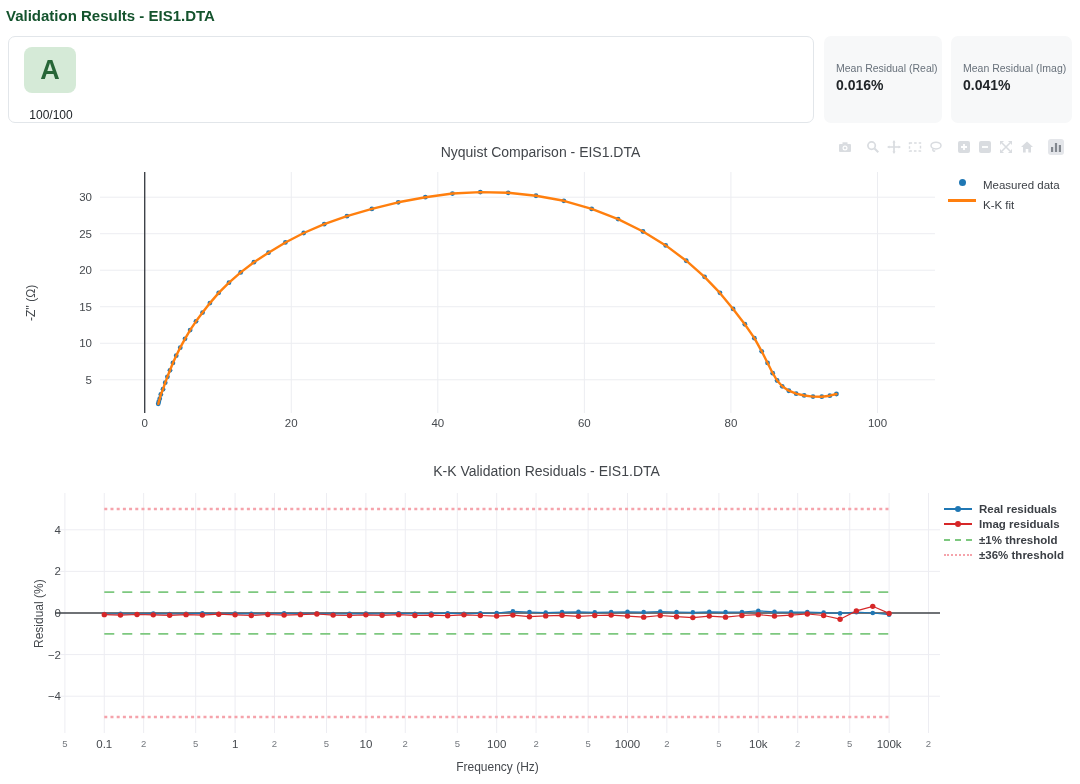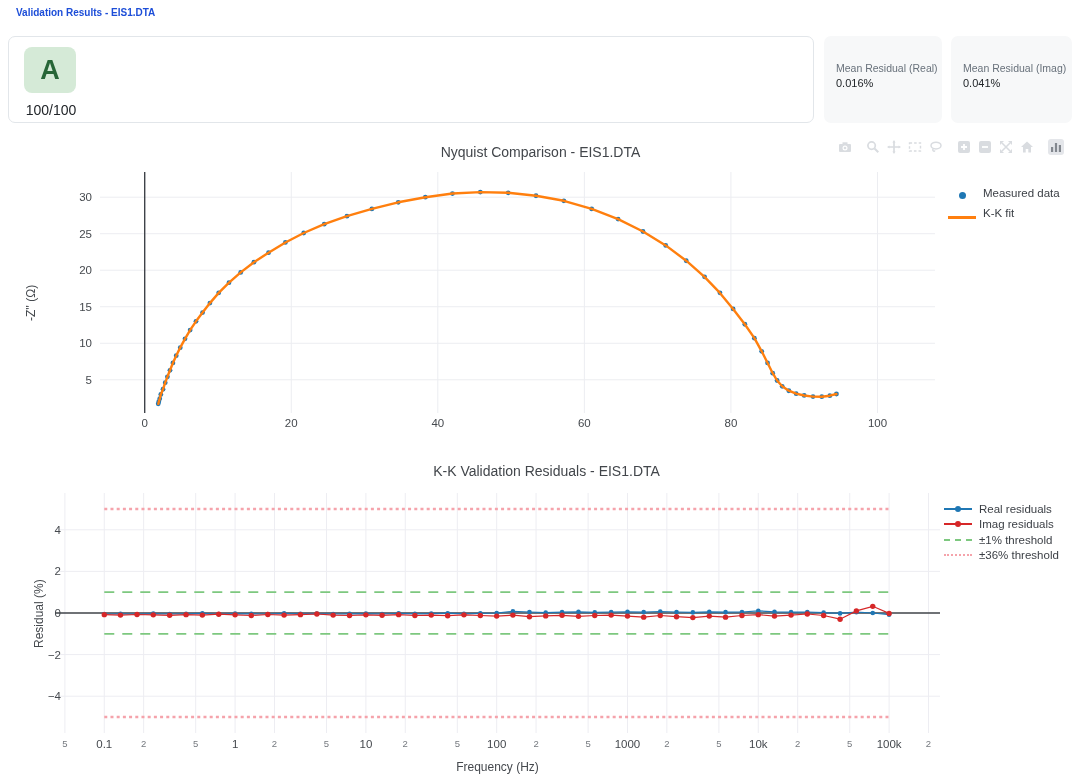--- a/index.html
+++ b/index.html
@@ -1,41 +1,41 @@
 <!DOCTYPE html>
 <html><head>
 <meta charset="utf-8">
 <style>
   html,body{margin:0;padding:0;background:#fff;font-family:"Liberation Sans",sans-serif;}
   #app{position:relative;width:1080px;height:784px;background:#fff;overflow:hidden;}
-  .page-title{position:absolute;left:16px;top:7px;font-size:10px;font-weight:bold;color:#1d4ed8;}
+  .page-title{position:absolute;left:6px;top:7px;font-size:15px;font-weight:bold;color:#14532d;}
   .quality-card{position:absolute;left:8px;top:36px;width:804px;height:85px;background:#fff;border:1px solid #e2e6ea;border-radius:7px;}
   .badge-col{position:absolute;left:15px;top:10px;width:54px;text-align:center;}
   .grade-badge{width:52px;height:46px;border-radius:8px;display:flex;align-items:center;justify-content:center;font-size:27px;font-weight:bold;}
-  .score{margin-top:9px;font-size:14px;color:#212529;}
+  .score{margin-top:15px;font-size:12px;color:#212529;}
   .desc{position:absolute;left:82px;top:32px;font-size:13px;color:#2f3337;}
   .metric-card{position:absolute;top:36px;height:87px;background:#f7f8f9;border-radius:7px;}
   .metric-card .inner{position:absolute;left:12px;top:26px;}
   .metric-label{font-size:10.5px;color:#68717b;white-space:nowrap;}
-  .metric-value{margin-top:3px;font-size:11px;font-weight:normal;color:#212529;}
+  .metric-value{margin-top:3px;font-size:14px;font-weight:bold;color:#212529;}
   #mc1{left:824px;width:118px;} #mc2{left:951px;width:121px;}
   .chart{position:absolute;left:0;width:1080px;}
   .chart-title{position:absolute;left:1px;right:0;text-align:center;font-size:14px;color:#42464b;}
   .chart svg.plot{position:absolute;left:0;top:0;}
   svg text{font-family:"Liberation Sans",sans-serif;}
   .modebar{position:absolute;right:16px;top:4px;display:flex;align-items:center;}
   .mbtn{display:inline-flex;width:14px;height:14px;margin-left:7px;cursor:pointer;}
   .mbtn.group{margin-left:14px;}
   .legend1{position:absolute;left:946px;top:44px;}
-  .lrow{display:flex;align-items:flex-end;height:20px;cursor:pointer;}
+  .lrow{display:flex;align-items:flex-start;height:20px;cursor:pointer;}
   .sw{width:32px;display:flex;justify-content:center;align-items:center;position:relative;}
   .ldot{width:7px;height:7px;border-radius:50%;}
   .lline{width:28px;height:3px;}
   .ltxt{margin-left:5px;font-size:11.5px;color:#3b3f45;}
-  .legend2{position:absolute;left:944px;top:46px;}
+  .legend2{position:absolute;left:944px;top:46px;font-weight:bold;}
   .l2row{display:flex;align-items:center;height:15.5px;cursor:pointer;}
   .lwrap{width:30px;position:relative;height:8px;display:flex;align-items:center;}
   .l2line{width:28px;height:2px;}
   .l2dot{position:absolute;left:11px;top:1px;width:6px;height:6px;border-radius:50%;}
   .thline{width:28px;height:0;border-top-width:2px;}
   .xlabel{position:absolute;text-align:center;font-size:12px;color:#45494e;}
   .ylabel{position:absolute;font-size:12px;color:#45494e;transform:rotate(-90deg);transform-origin:0 0;white-space:nowrap;}
   .plogo{display:inline-flex;width:16px;height:16px;margin-left:14px;cursor:pointer;}
 </style>
 </head>

